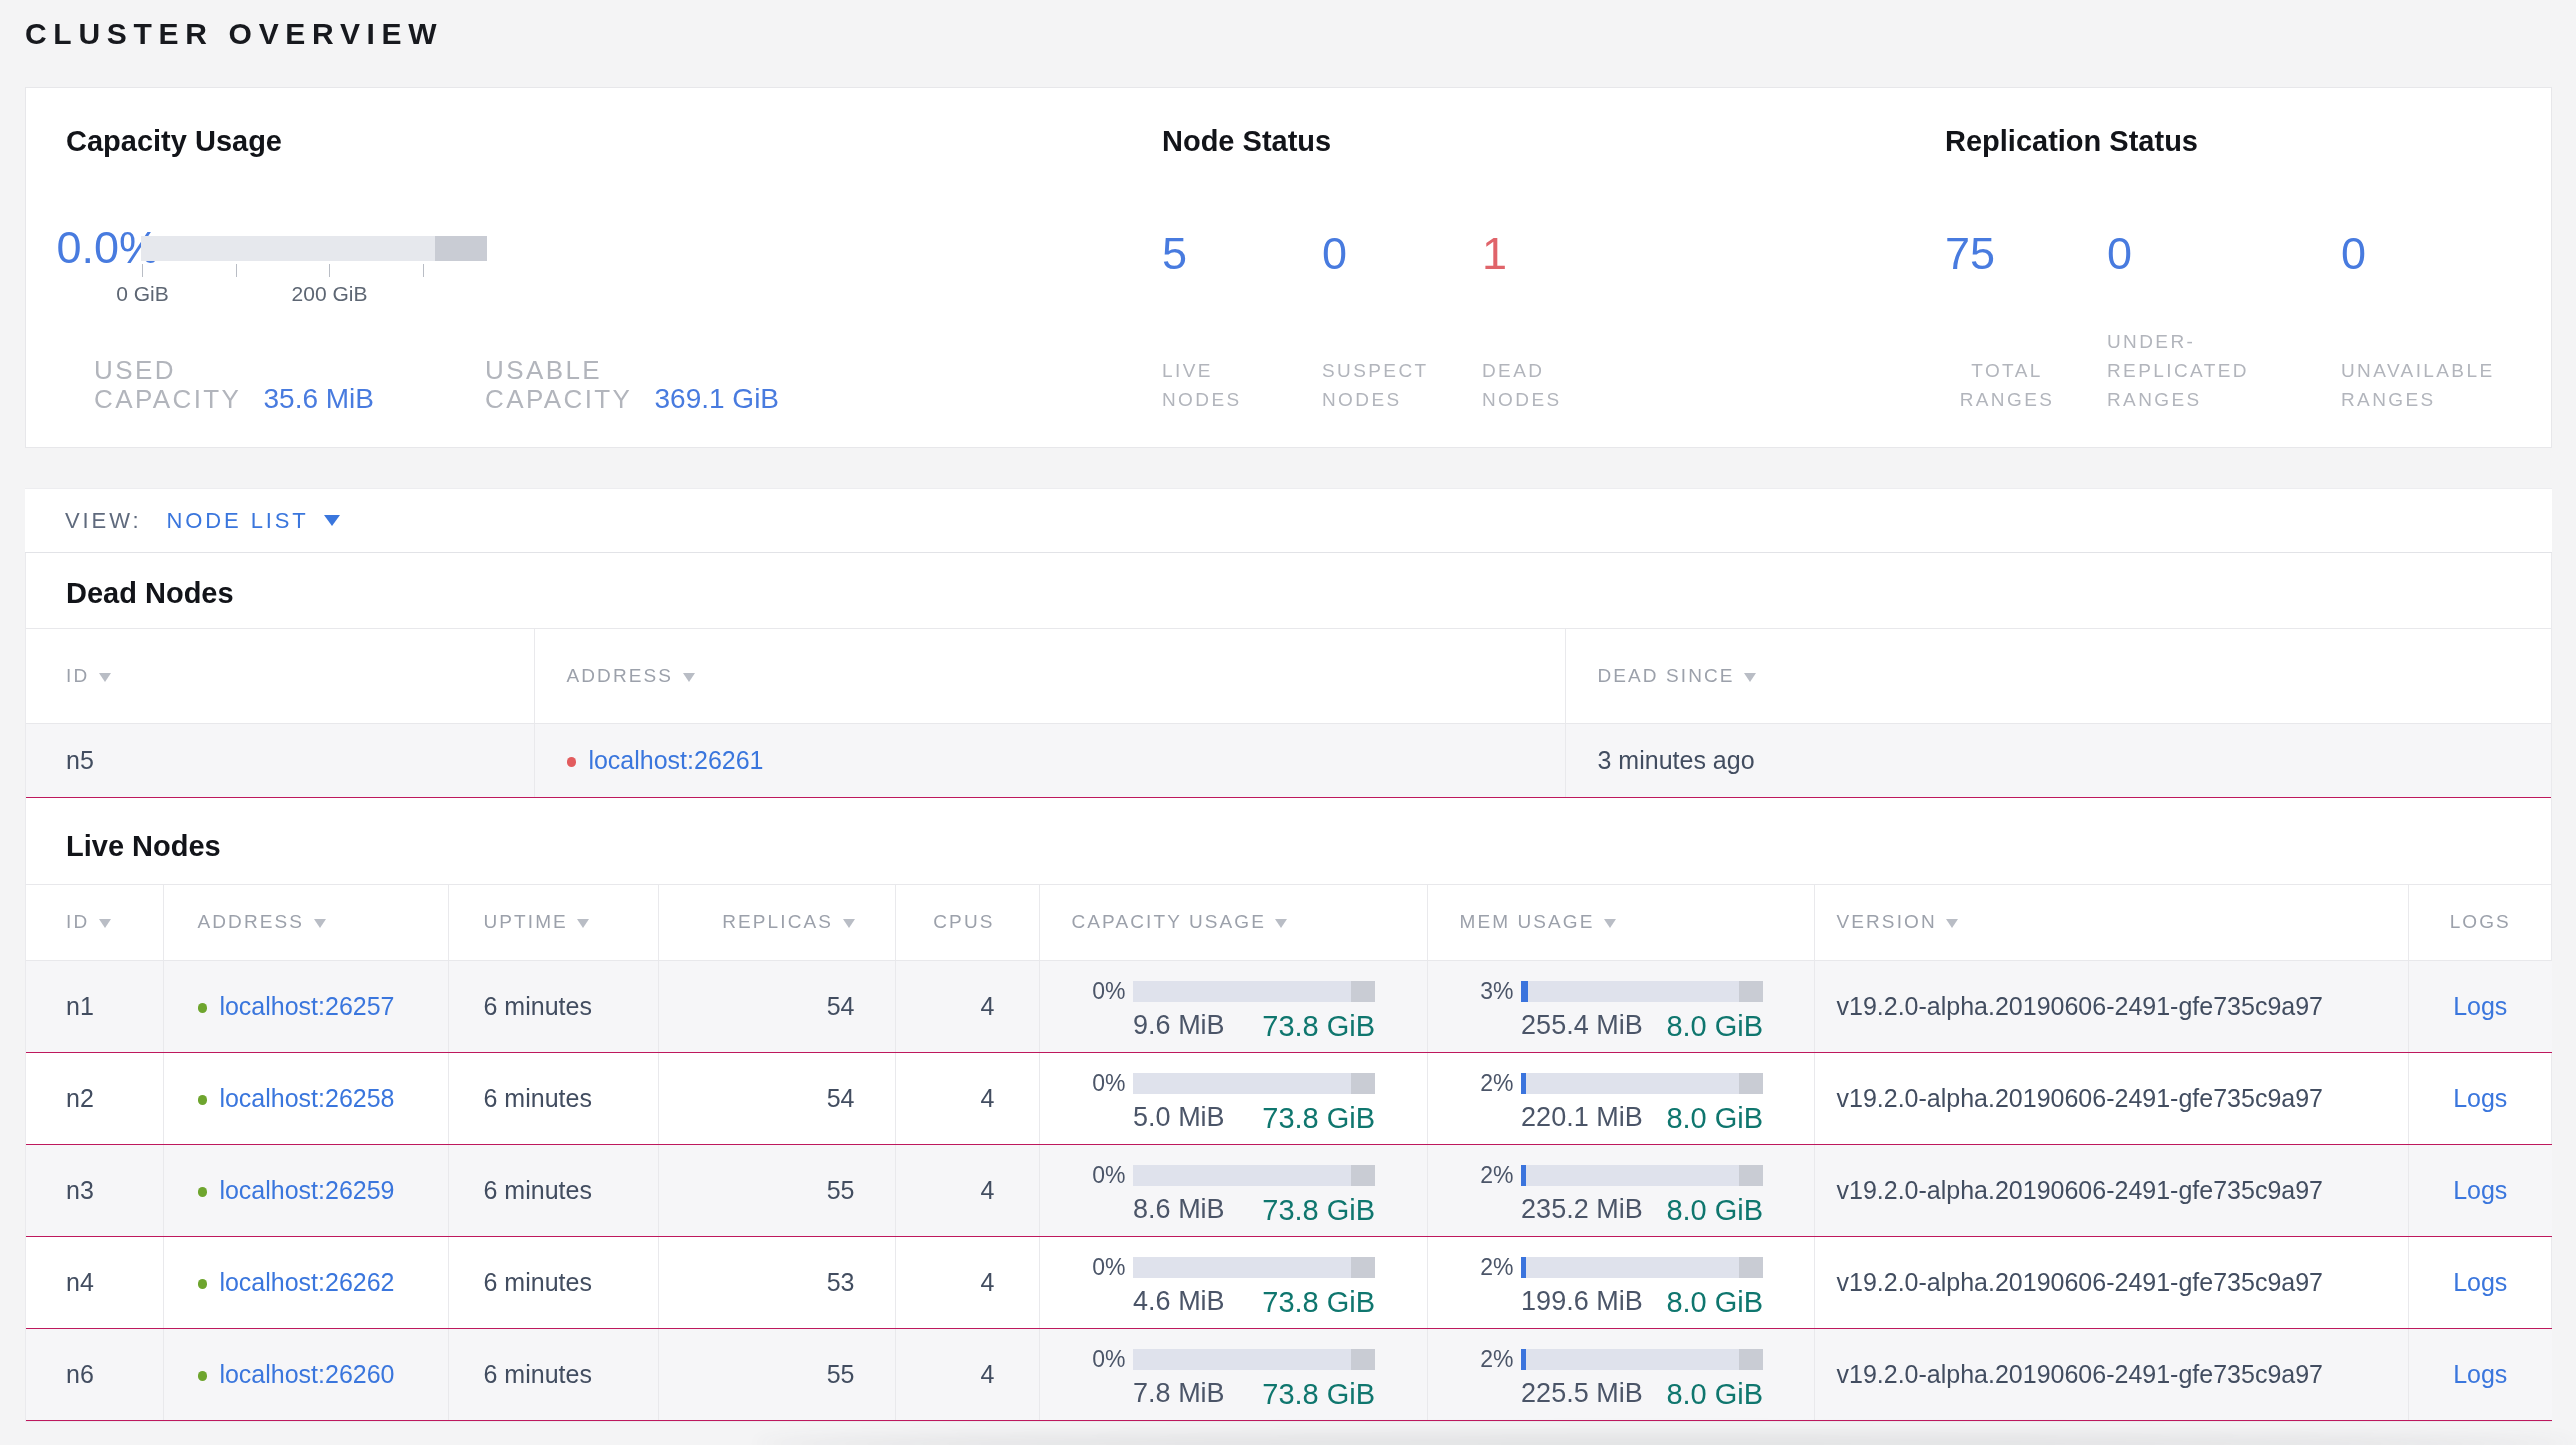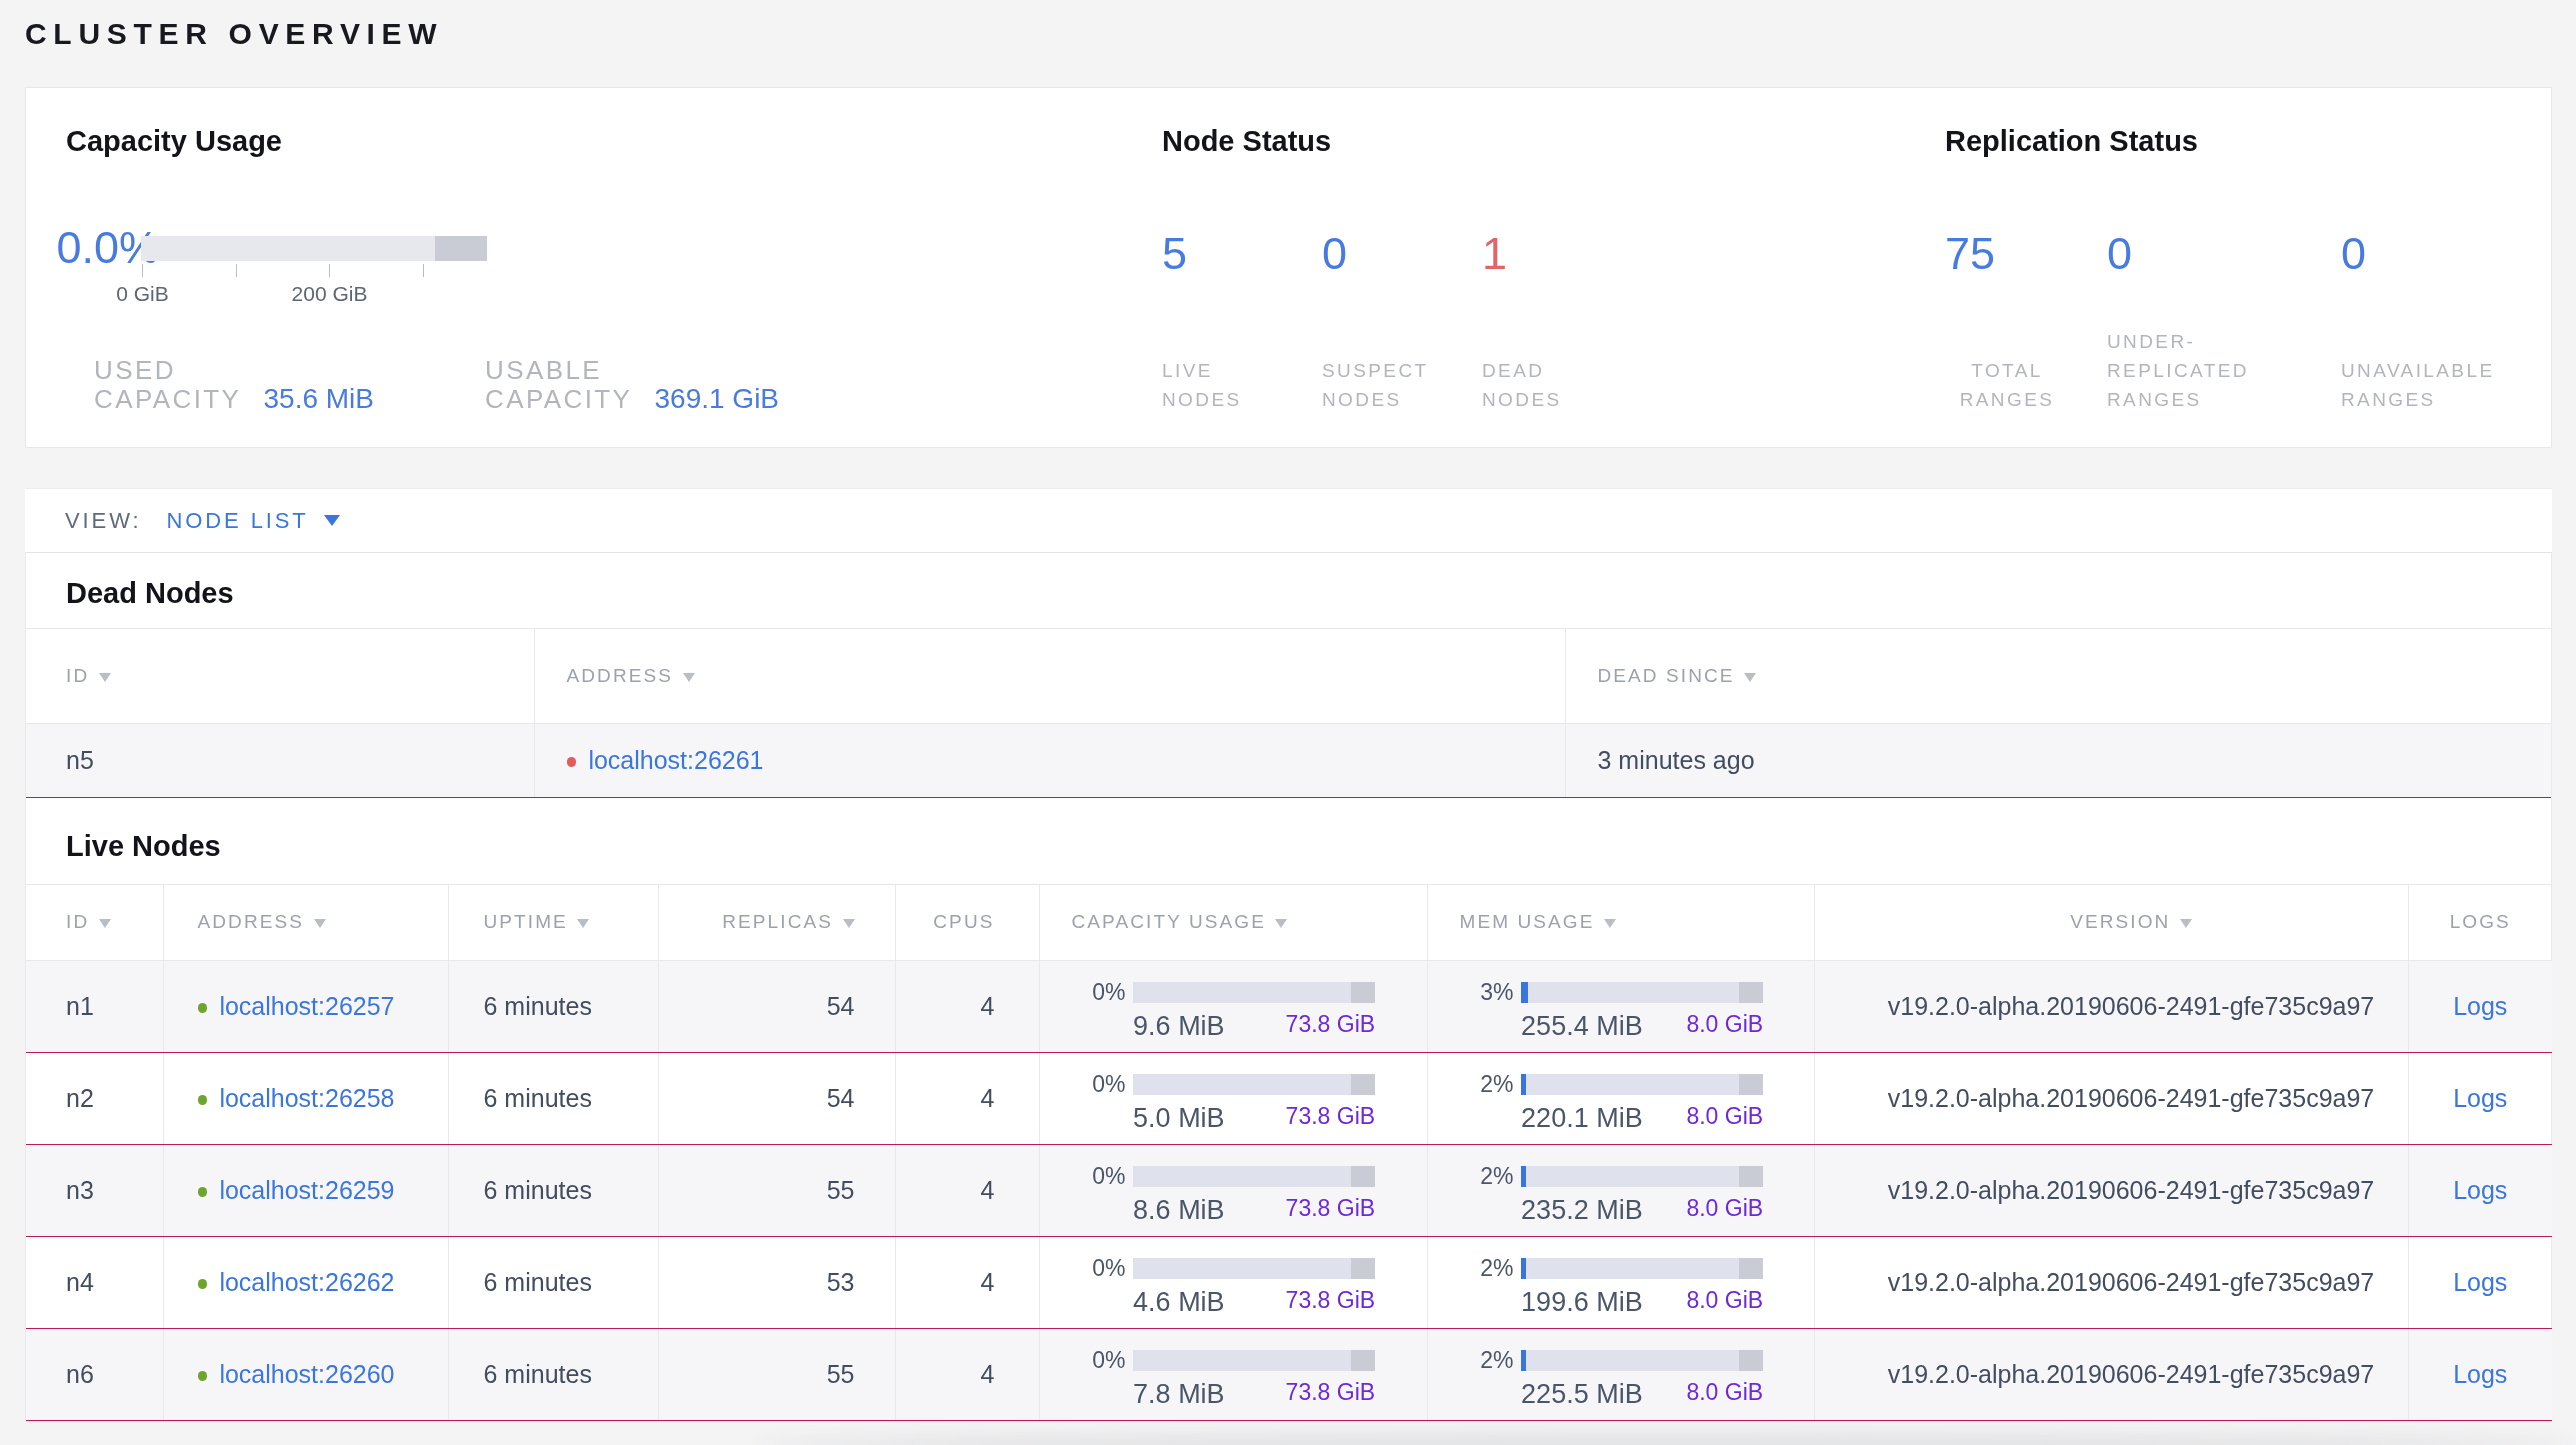--- a/index.html
+++ b/index.html
@@ -86,38 +86,38 @@
   .dead-table td{ height:74px; }
   .live-table th{ height:76px; }
   .live-table td{ height:92px; }
 
   .pad-id{ padding-left:40px; }
   .pad-cell{ padding-left:32px; }
   .pad-addr{ padding-left:34px; }
   .pad-uptime{ padding-left:35px; }
   .num-col{ text-align:right; padding-right:40px; }
   .cpu-col{ text-align:right; padding-right:44px; }
-  .version-col{ padding-left:40px; white-space:nowrap;text-align:center; }
+  .version-col{ padding-left:22px; white-space:nowrap; }
   .logs-col{ text-align:center; }
 
   a.link{ color:var(--link-blue,#3a76dd); text-decoration:none; cursor:pointer; }
   .dot{ display:inline-block; width:9.5px; height:9.5px; border-radius:50%; margin-right:12.4px; vertical-align:1.9px; }
   .dot-green{ background:var(--success-green,#6ea52e); }
   .dot-red{ background:var(--dot-red,#e25c5e); }
 
   
   .usage{ display:flex; align-items:flex-start; padding-left:32px; }
   .u-pct{ width:54px; text-align:right; font-size:23px; color:#4b5568; margin-top:8.6px; }
   .u-chart{ margin-left:7.6px; }
   .u-bar{ position:relative; width:242px; height:21px; background:#dfe2ec; margin-top:11.5px; }
   .u-tail{ position:absolute; right:0; top:0; height:21px; width:24px; background:#c9ccd4; }
   .u-fill{ position:absolute; left:0; top:0; height:21px; background:var(--bar-fill-blue,#3b74dd); }
   .u-vals{ display:flex; justify-content:space-between; width:242px; margin-top:7.6px; }
   .u-used{ font-size:27px; color:#4b5568; }
-  .u-total{ font-size:23px; color:#6d28d9; }
+  .u-total{ font-size:29px; color:#0f766e; }
 
   .bottom-shadow{ position:absolute; left:754px; right:0; bottom:-7.6px; height:21px;
     background:#3c4048; opacity:0.10; filter:blur(8.6px); border-radius:50%; }
 </style>
 </head>
 <body>
 
 <div class="viewport">
 
   <div class="page-title">CLUSTER OVERVIEW</div>

